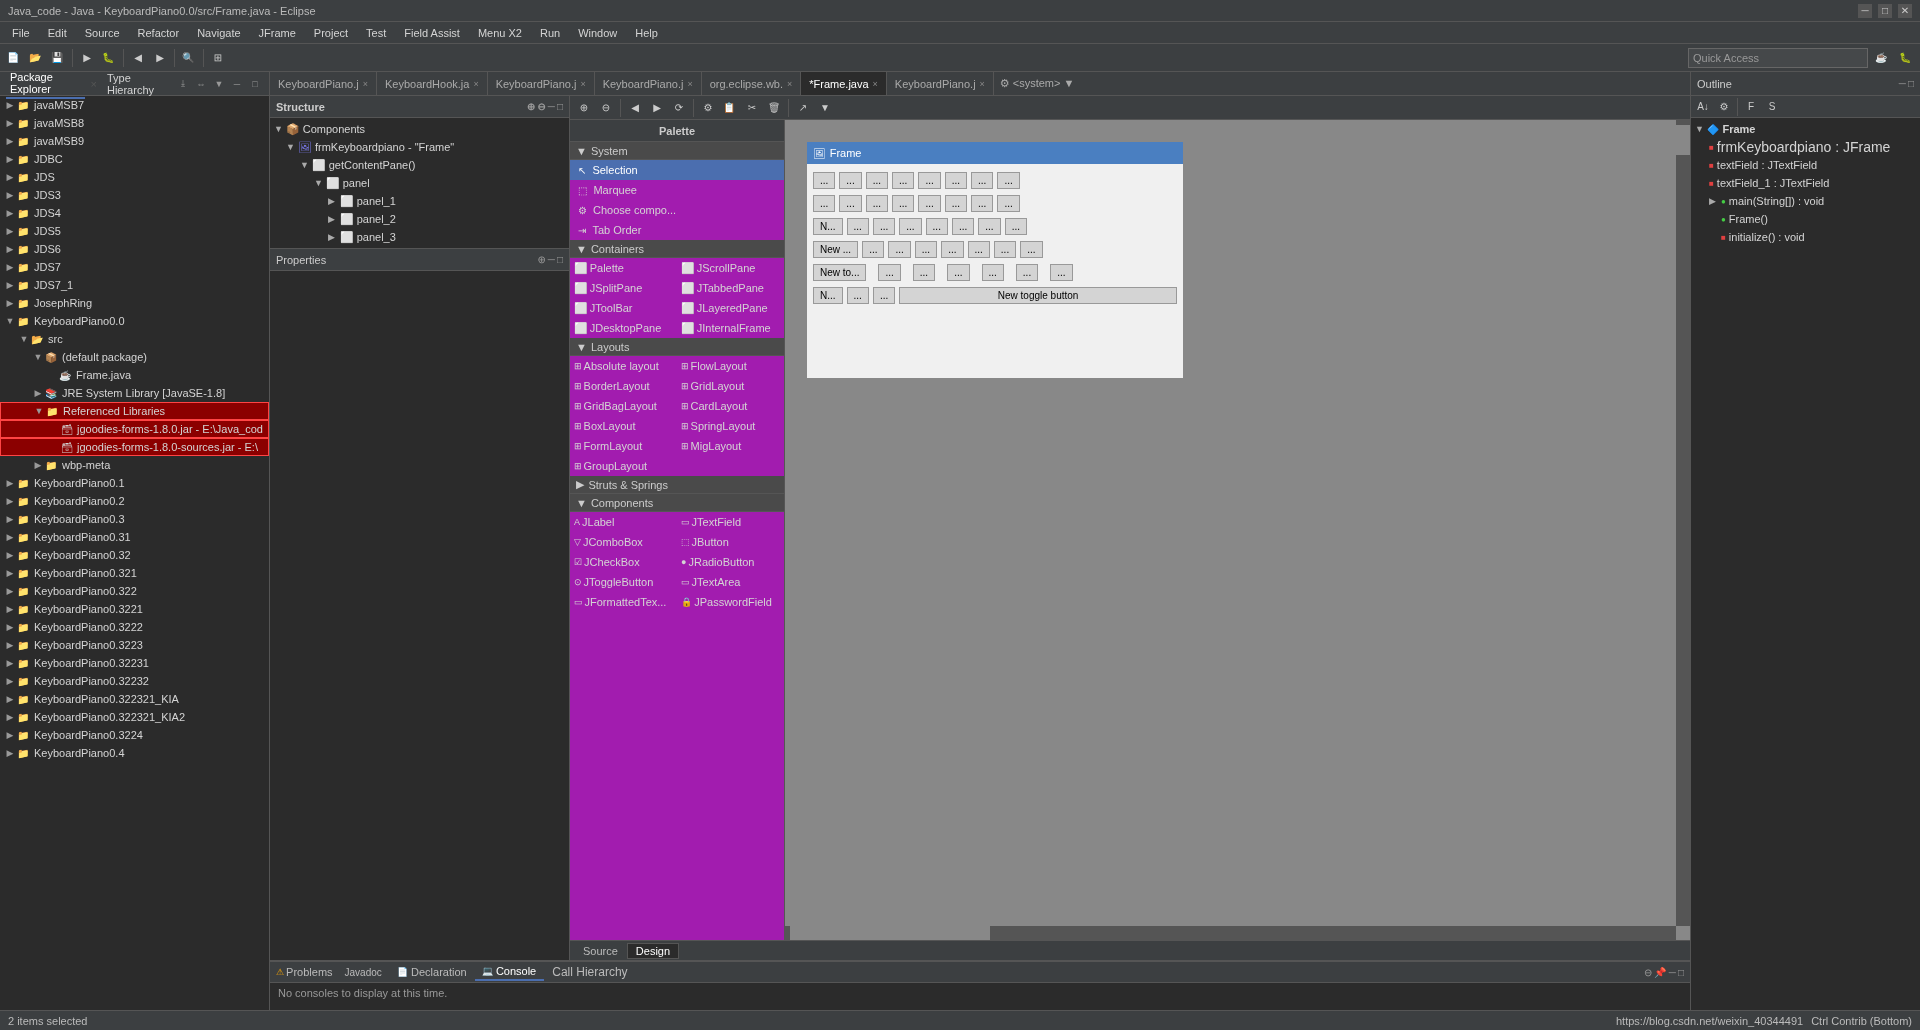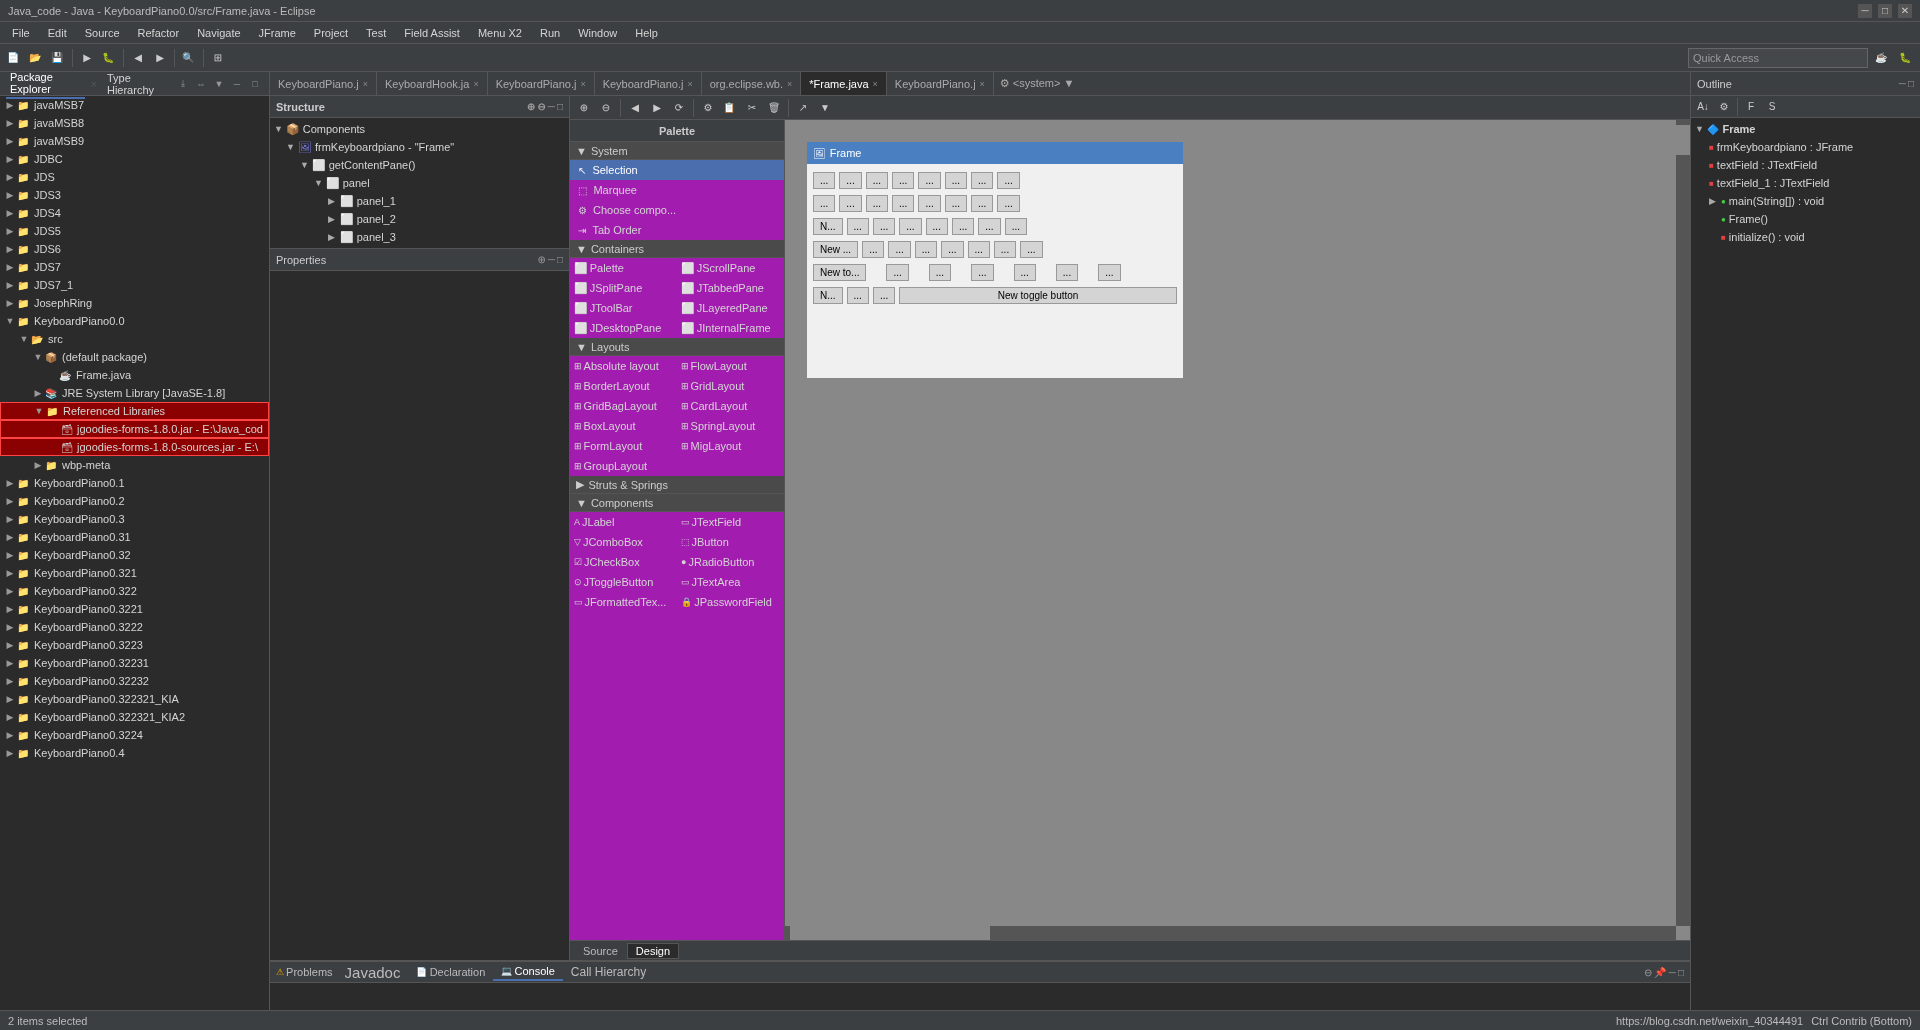--- a/index.html
+++ b/index.html
@@ -737,21 +737,21 @@
                     <button class="frame-btn">New ...</button>
                     <button class="frame-btn">...</button>
                     <button class="frame-btn">...</button>
                     <button class="frame-btn">...</button>
                     <button class="frame-btn">...</button>
                     <button class="frame-btn">...</button>
                     <button class="frame-btn">...</button>
                     <button class="frame-btn">...</button>
                   </div>
 
-                  <div style="display:flex; gap:20px; flex-wrap:wrap;">
+                  <div style="display:flex; gap:12px; flex-wrap:wrap;">
                     <button class="frame-btn">New to...</button>
                     <button class="frame-btn">...</button>
                     <button class="frame-btn">...</button>
                     <button class="frame-btn">...</button>
                     <button class="frame-btn">...</button>
                     <button class="frame-btn">...</button>
                     <button class="frame-btn">...</button>
                   </div>
 
                   <div style="display:flex; gap:4px; align-items:center;">
@@ -773,36 +773,39 @@
           </div>
         </div>
       </div>
 
       <div style="height:70px; background:#2b2b2b; border-top:1px solid #555; display:flex; flex-direction:column;">
         <div class="bottom-tabs">
           <div style="display:flex; align-items:center; gap:2px; margin-right:4px;">
             <span style="font-size:9px; color:#ffaa00;">⚠</span>
             <span style="font-size:11px; color:#bbb;">Problems</span>
           </div>
-          <div style="font-size:15px; color:#bbb; padding:2px 8px; cursor:pointer;">Javadoc</div>
+          <div style="font-size:10px; color:#bbb; padding:2px 8px; cursor:pointer;">Javadoc</div>
           <div style="font-size:11px; color:#bbb; padding:2px 8px; cursor:pointer; display:flex; align-items:center; gap:2px;">
             <span style="font-size:9px;">📄</span>
             <span>Declaration</span>
           </div>
           <div style="font-size:11px; color:#ffffff; padding:2px 8px; cursor:pointer; border-bottom:2px solid #4b6eaf; display:flex; align-items:center; gap:2px;">
             <span style="font-size:9px;">💻</span>
             <span>Console</span>
           </div>
           <div style="font-size:12px; color:#bbb; padding:2px 8px; cursor:pointer;">Call Hierarchy</div>
           <div style="margin-left:auto; display:flex; gap:2px;">
             <span style="cursor:pointer; color:#999; font-size:10px;">⊖</span>
             <span style="cursor:pointer; color:#999; font-size:10px;">📌</span>
             <span style="cursor:pointer; color:#999; font-size:10px;">─</span>
             <span style="cursor:pointer; color:#999; font-size:10px;">□</span>
           </div>
+        </div>
+        <div class="bottom-content">
+          <span>No consoles to display at this time.</span>
         </div>
       </div>
     </div>
   </div>
 
   <div class="right-panel">
     <div class="outline-header">
       <span style="font-size:11px; color:#ccc;">Outline</span>
       <div style="margin-left:auto; display:flex; gap:2px;">
         <span style="cursor:pointer; color:#999; font-size:10px;">─</span>
@@ -819,21 +822,21 @@
     <div class="outline-tree">
 
       <div class="outline-item">
         <span style="width:12px; color:#aaa; font-size:9px;">▼</span>
         <span style="color:#44aaff; margin-right:3px; font-size:10px;">🔷</span>
         <span style="font-size:11px; font-weight:bold;">Frame</span>
       </div>
 
       <div class="outline-item" style="padding-left:16px;">
         <span style="color:#e04040; font-size:8px; margin-right:3px;">■</span>
-        <span style="font-size:11px;">frmKeyboardpiano : JFrame</span>
+        <span style="font-size:14px;">frmKeyboardpiano : JFrame</span>
       </div>
 
       <div class="outline-item" style="padding-left:16px;">
         <span style="color:#e04040; font-size:8px; margin-right:3px;">■</span>
         <span style="font-size:11px;">textField : JTextField</span>
       </div>
 
       <div class="outline-item" style="padding-left:16px;">
         <span style="color:#e04040; font-size:8px; margin-right:3px;">■</span>
         <span style="font-size:11px;">textField_1 : JTextField</span>

